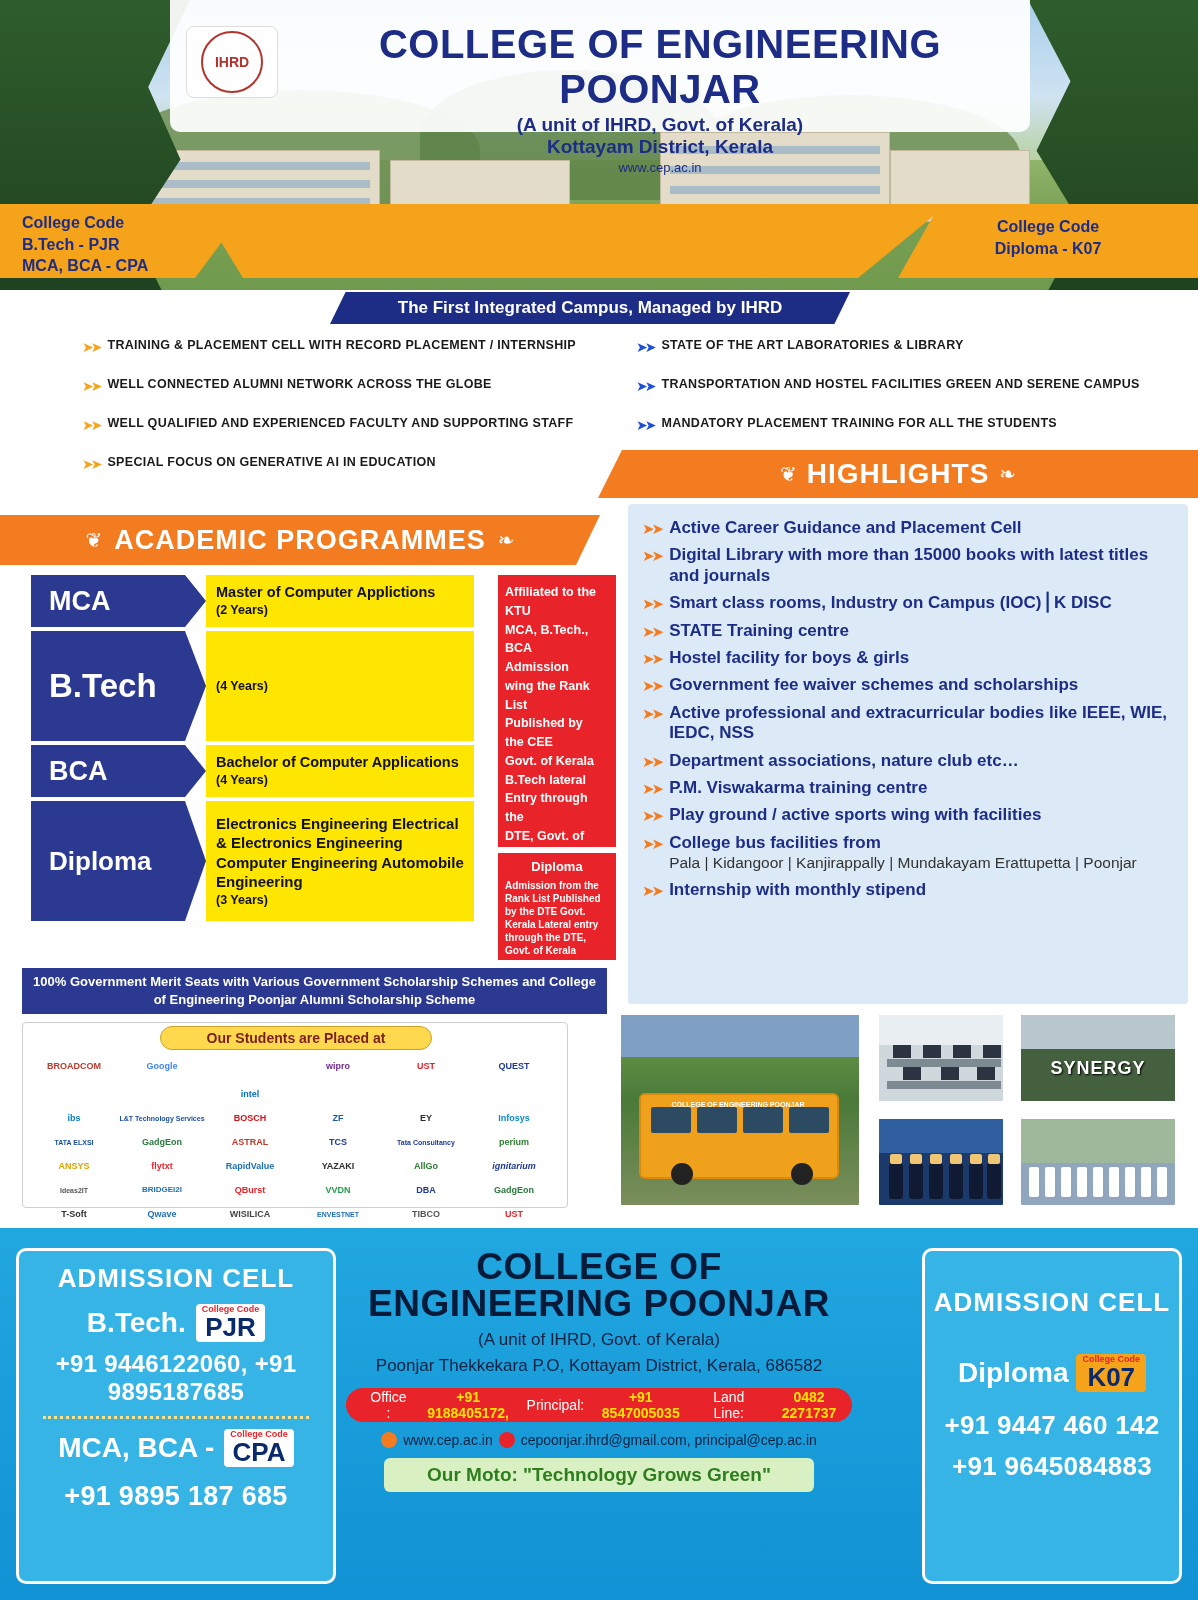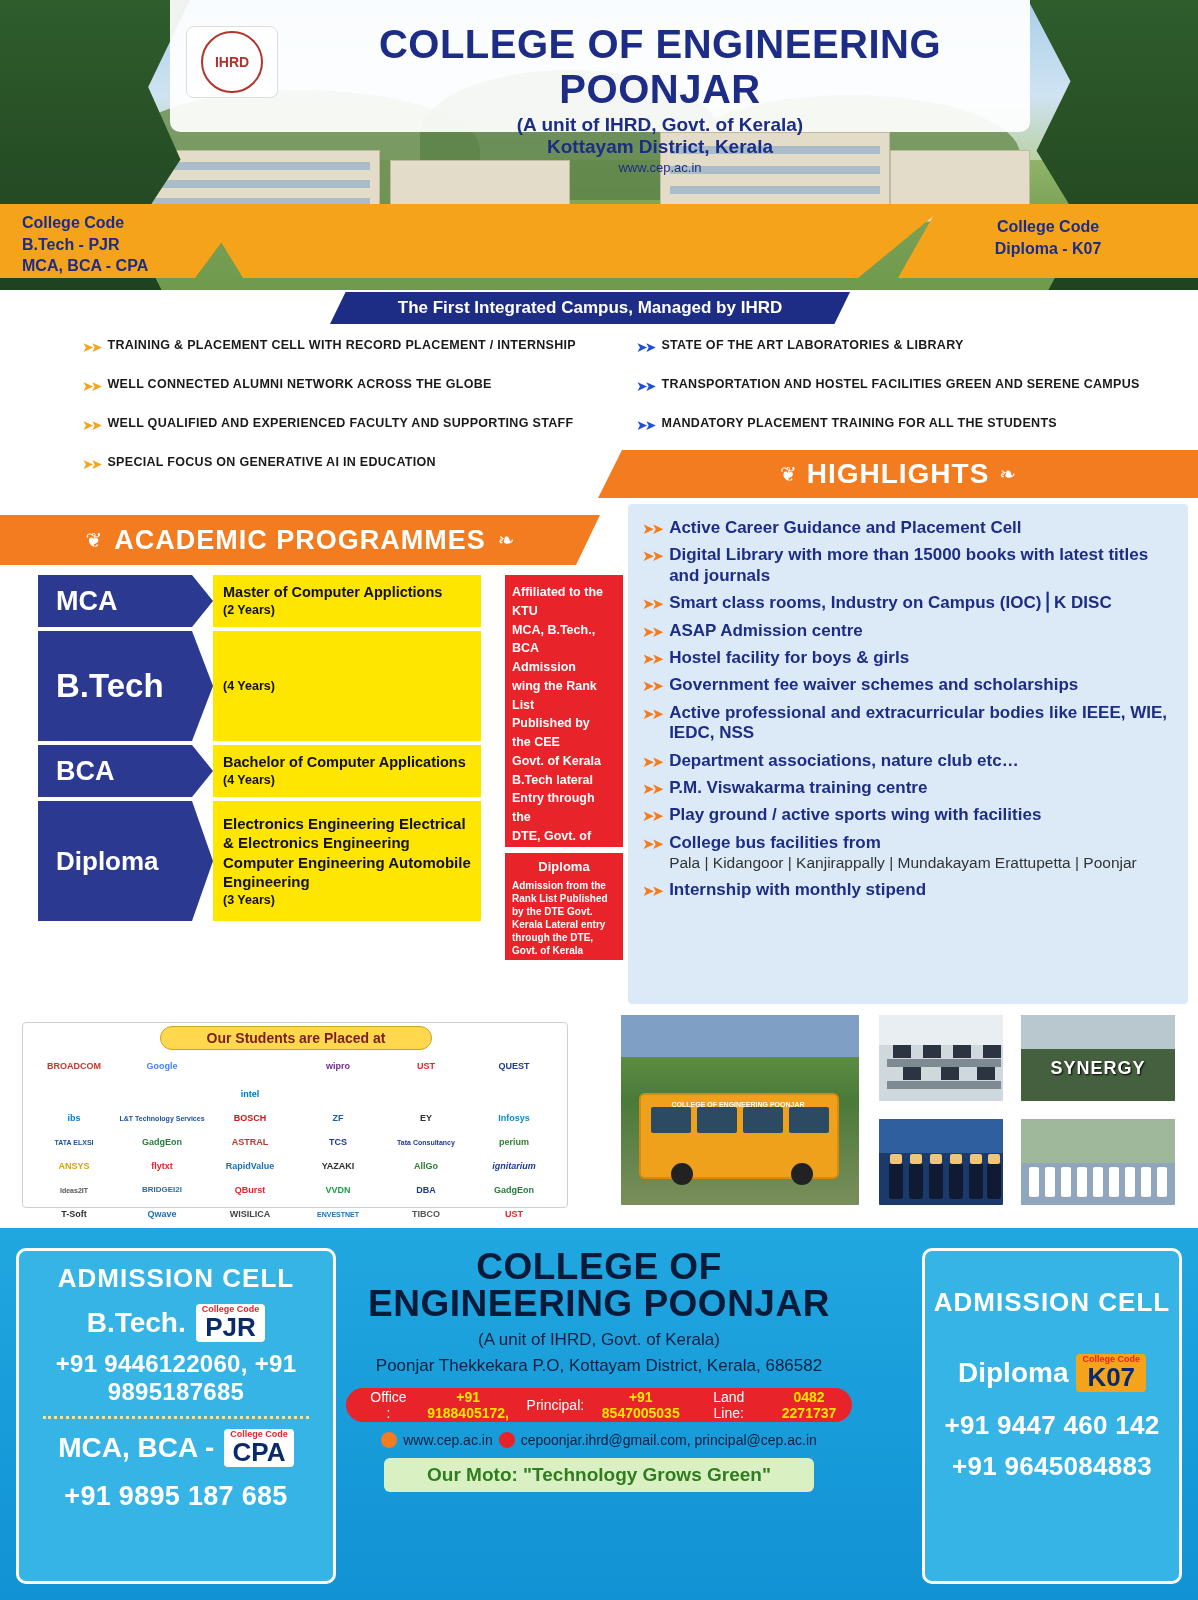--- a/index.html
+++ b/index.html
@@ -119,21 +119,21 @@
 
   
   .ap-header {
     position:absolute; left:0; top:515px; width:600px; height:50px;
     background:#f47c20; color:#fff;
     clip-path: polygon(0 0, 100% 0, 96% 100%, 0 100%);
     display:flex; align-items:center; justify-content:center; gap:12px;
   }
   .ap-header-text { font-size:27px; font-weight:bold; letter-spacing:1px; }
 
-  .prog-area { position:absolute; left:38px; top:575px; width:585px; height:385px;padding-left:8px; }
+  .prog-area { position:absolute; left:31px; top:575px; width:585px; height:385px;padding-left:8px; }
   .prog-row { position:absolute; left:0; display:flex; align-items:stretch; }
   .prog-tag {
     width:175px; background:#2b3990; color:#fff; font-weight:bold;
     display:flex; align-items:center; padding-left:18px;
     clip-path: polygon(0 0, 88% 0, 100% 50%, 88% 100%, 0 100%);
   }
   .prog-desc {
     width:268px; background:#ffe600; color:#111; font-weight:bold;
     padding:8px 10px; font-size:14.5px; line-height:1.3;
     display:flex; flex-direction:column; justify-content:center;
@@ -338,21 +338,21 @@
     <div class="hl-item">
       <span class="arrow">➤➤</span>
       <span class="hl-text">Digital Library with more than 15000 books with latest titles and journals</span>
     </div>
     <div class="hl-item">
       <span class="arrow">➤➤</span>
       <span class="hl-text">Smart class rooms, Industry on Campus (IOC)⎪K DISC</span>
     </div>
     <div class="hl-item">
       <span class="arrow">➤➤</span>
-      <span class="hl-text">ASAP Admission  centre</span>
+      <span class="hl-text">STATE Training  centre</span>
     </div>
     <div class="hl-item">
       <span class="arrow">➤➤</span>
       <span class="hl-text">Hostel facility for boys &amp; girls</span>
     </div>
     <div class="hl-item">
       <span class="arrow">➤➤</span>
       <span class="hl-text">Government fee waiver schemes and scholarships</span>
     </div>
     <div class="hl-item">
@@ -436,20 +436,21 @@
       <div>Entry through the</div>
       <div>DTE, Govt. of Kerala</div>
     </div>
 
     <div class="dip-box">
       <div class="dip-title">Diploma</div>
       <div>Admission from the Rank List Published by the DTE Govt. Kerala Lateral entry through the DTE, Govt. of Kerala</div>
     </div>
   </div>
 
+  <div class="merit-bar">100% Government Merit Seats with Various Government Scholarship Schemes and College of Engineering Poonjar Alumni Scholarship Scheme</div>
 
   <div class="placed-box"></div>
   <div class="placed-title">Our Students are Placed at</div>
   <div class="logo-grid">
     <div class="logo-cell" style="color:#c0392b;">BROADCOM</div>
     <div class="logo-cell" style="color:#4285f4;">Google</div>
     <div class="logo-cell" style="color:#0071c5;margin-top:28px;">intel</div>
     <div class="logo-cell" style="color:#6f2c91;">wipro</div>
     <div class="logo-cell" style="color:#e8232a;">UST</div>
     <div class="logo-cell" style="color:#1f3a93;">QUEST</div>

